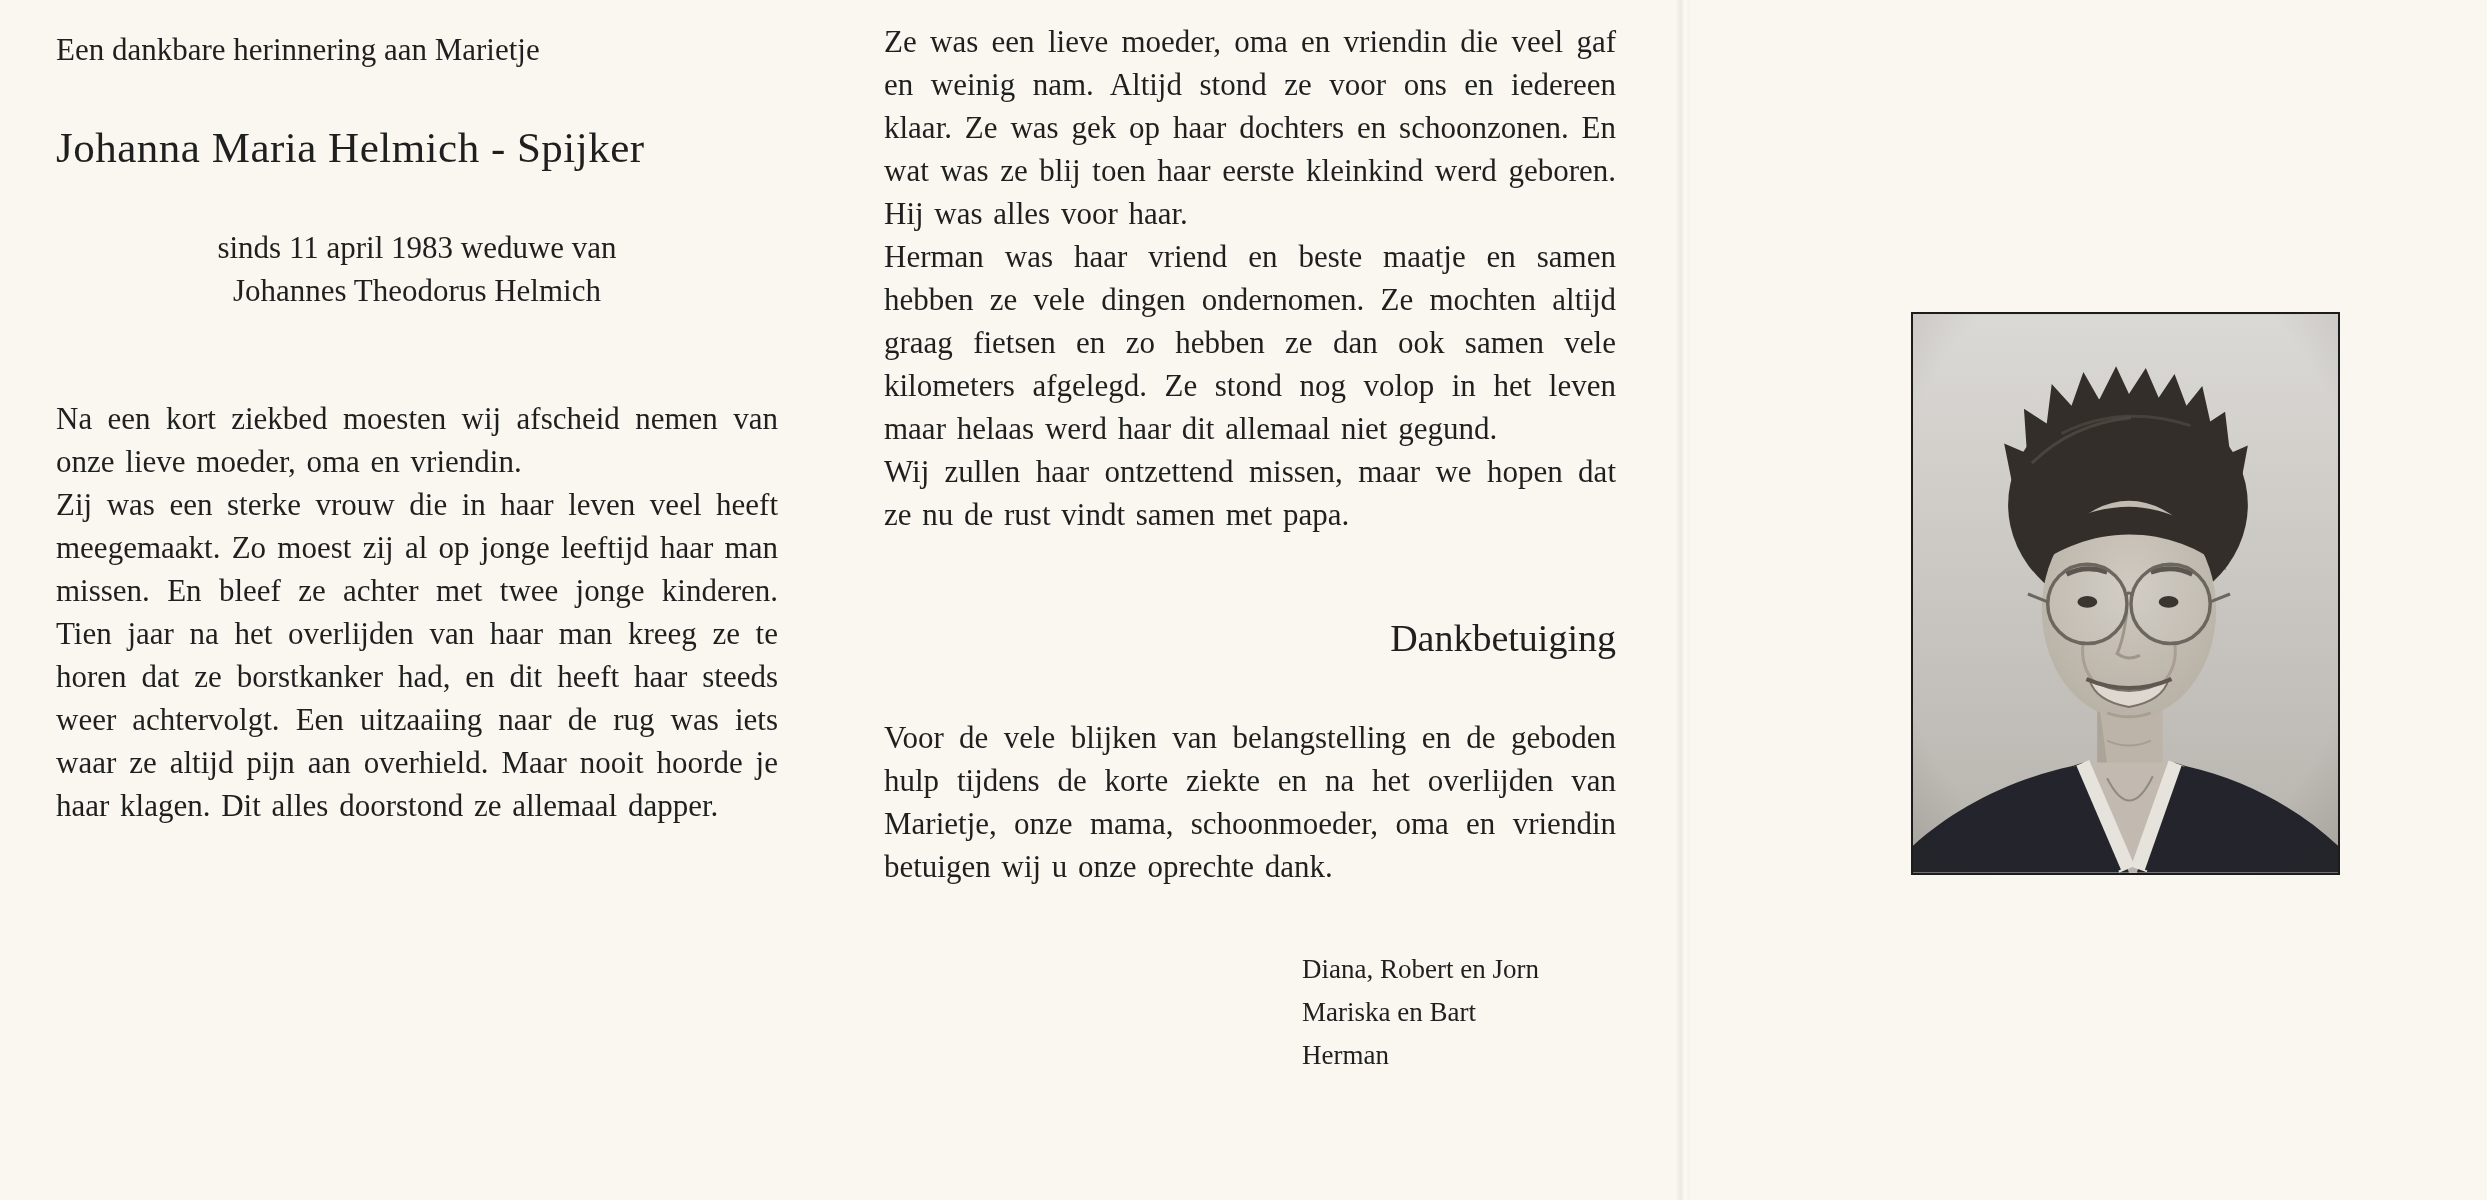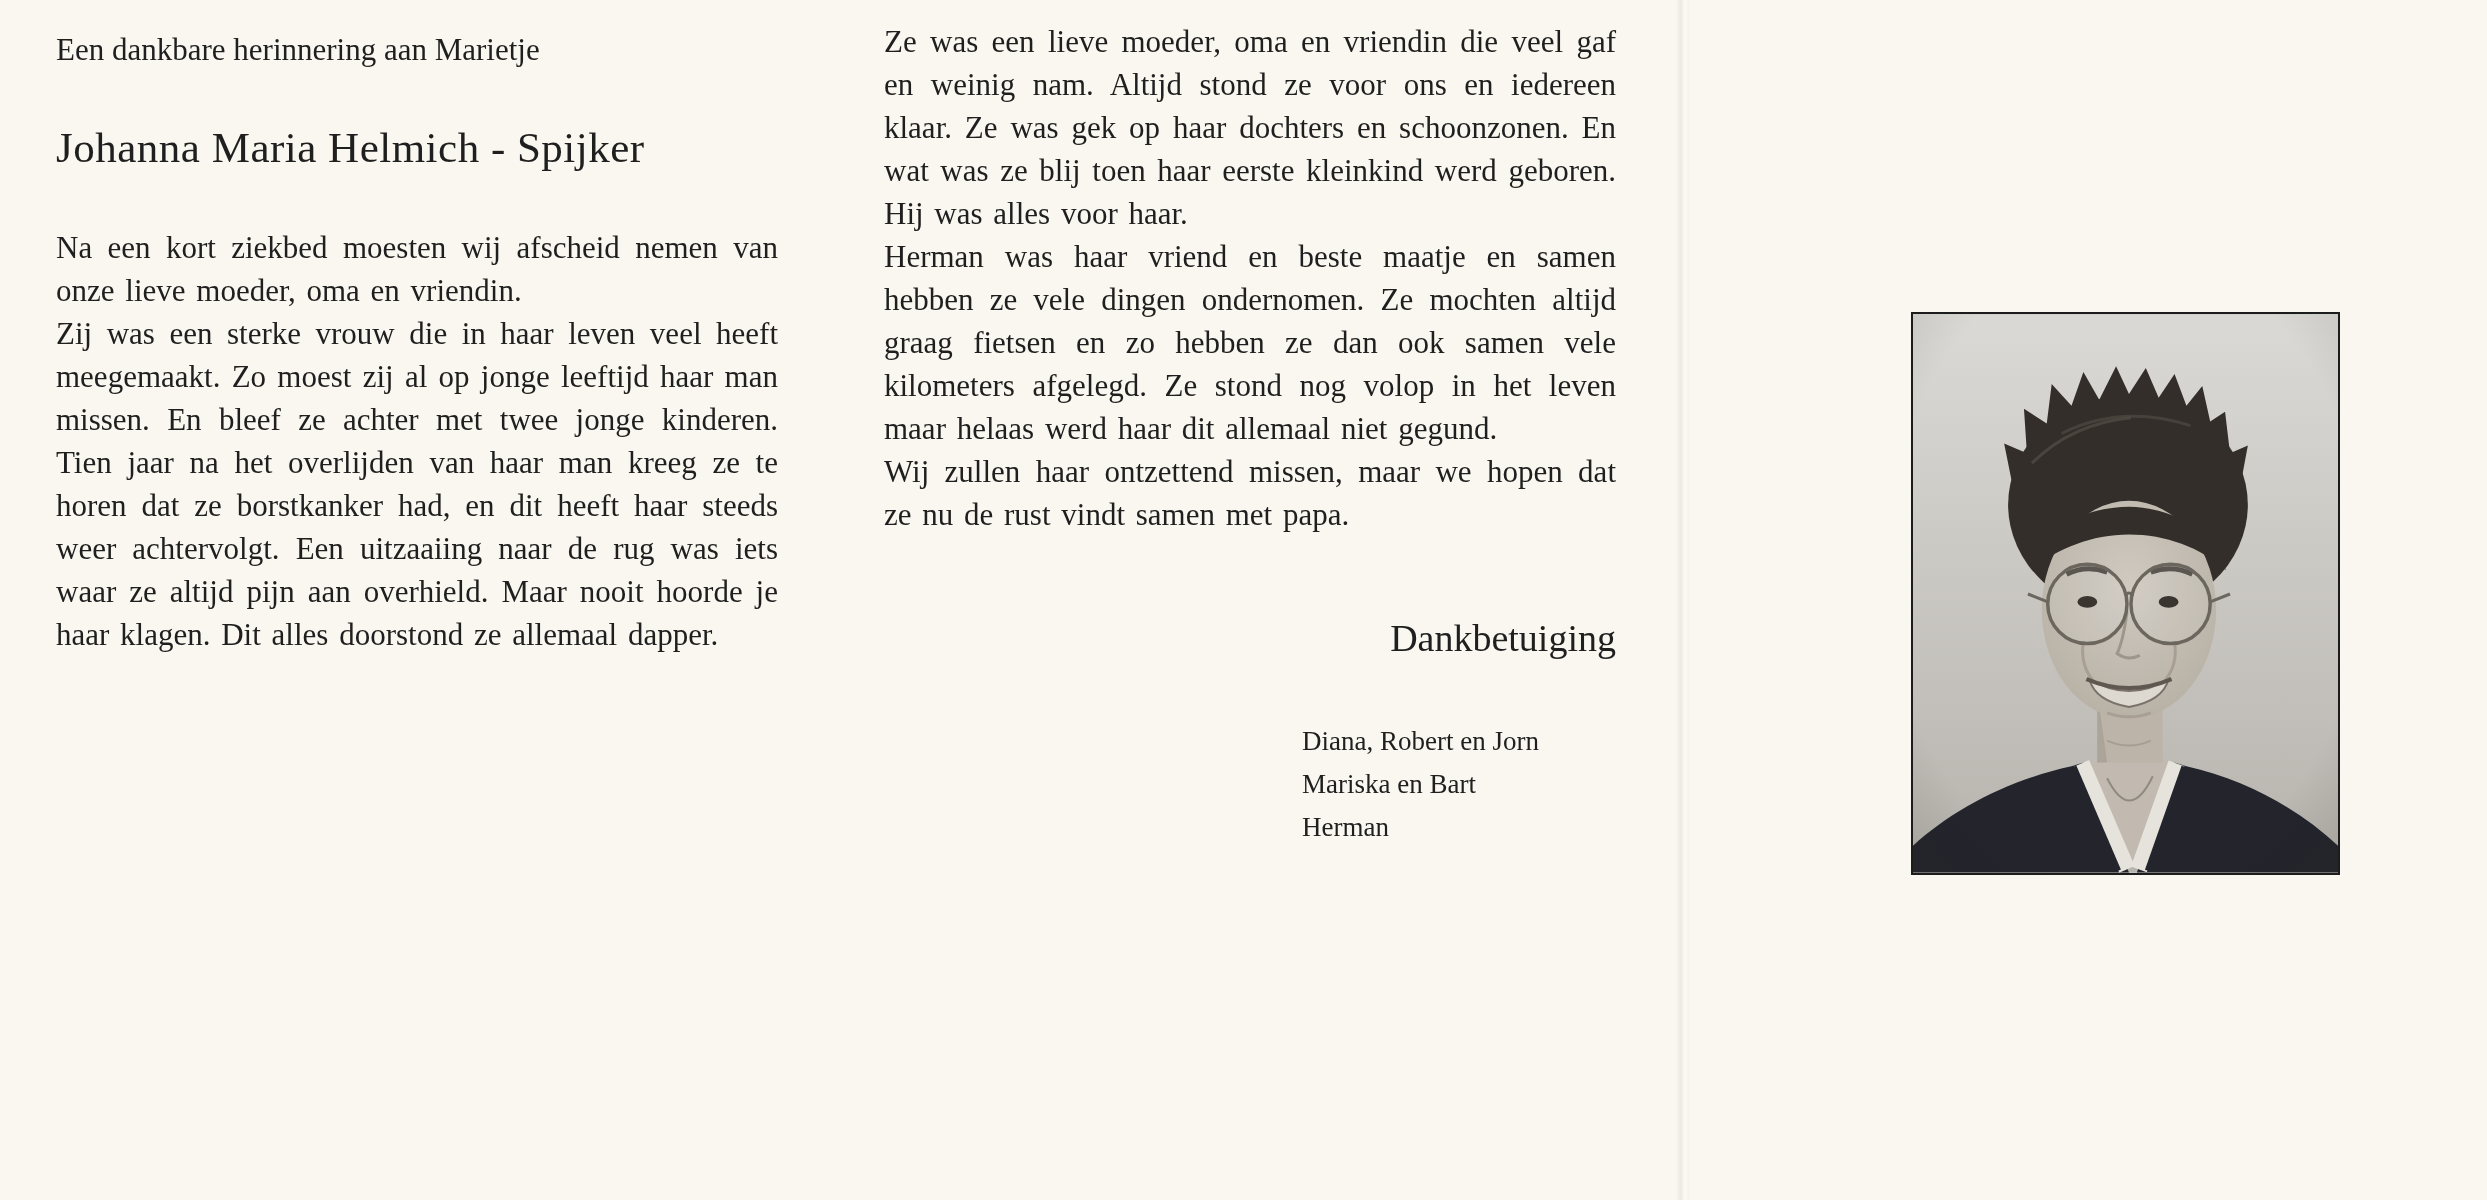--- a/index.html
+++ b/index.html
@@ -85,29 +85,34 @@
 </head>
 <body>
 
 <div class="page">
 
   <div class="fold"></div>
 
   <div class="col-left">
     <p class="intro">Een dankbare herinnering aan Marietje</p>
     <h1 class="name">Johanna Maria Helmich - Spijker</h1>
+    <p class="widow">
+      <span>sinds 11 april 1983 weduwe van</span>
+      <span>Johannes Theodorus Helmich</span>
+    </p>
     <p class="body-text">Na een kort ziekbed moesten wij afscheid nemen van onze lieve moeder, oma en vriendin.</p>
     <p class="body-text">Zij was een sterke vrouw die in haar leven veel heeft meegemaakt. Zo moest zij al op jonge leeftijd haar man missen. En bleef ze achter met twee jonge kinderen. Tien jaar na het overlijden van haar man kreeg ze te horen dat ze borstkanker had, en dit heeft haar steeds weer achtervolgt. Een uitzaaiing naar de rug was iets waar ze altijd pijn aan overhield. Maar nooit hoorde je haar klagen. Dit alles doorstond ze allemaal dapper.</p>
   </div>
 
   <div class="col-mid">
     <p class="body-text">Ze was een lieve moeder, oma en vriendin die veel gaf en weinig nam. Altijd stond ze voor ons en iedereen klaar. Ze was gek op haar dochters en schoonzonen. En wat was ze blij toen haar eerste kleinkind werd geboren. Hij was alles voor haar.</p>
     <p class="body-text">Herman was haar vriend en beste maatje en samen hebben ze vele dingen ondernomen. Ze mochten altijd graag fietsen en zo hebben ze dan ook samen vele kilometers afgelegd. Ze stond nog volop in het leven maar helaas werd haar dit allemaal niet gegund.</p>
     <p class="body-text">Wij zullen haar ontzettend missen, maar we hopen dat ze nu de rust vindt samen met papa.</p>
     <h2 class="dank-heading">Dankbetuiging</h2>
+    <p class="body-text">Voor de vele blijken van belangstelling en de geboden hulp tijdens de korte ziekte en na het overlijden van Marietje, onze mama, schoonmoeder, oma en vriendin betuigen wij u onze oprechte dank.</p>
     <div class="signature">
       <span>Diana, Robert en Jorn</span>
       <span>Mariska en Bart</span>
       <span>Herman</span>
     </div>
   </div>
 
   <div class="photo-frame">
     <svg viewBox="0 0 429 563" xmlns="http://www.w3.org/2000/svg">
       <defs>

